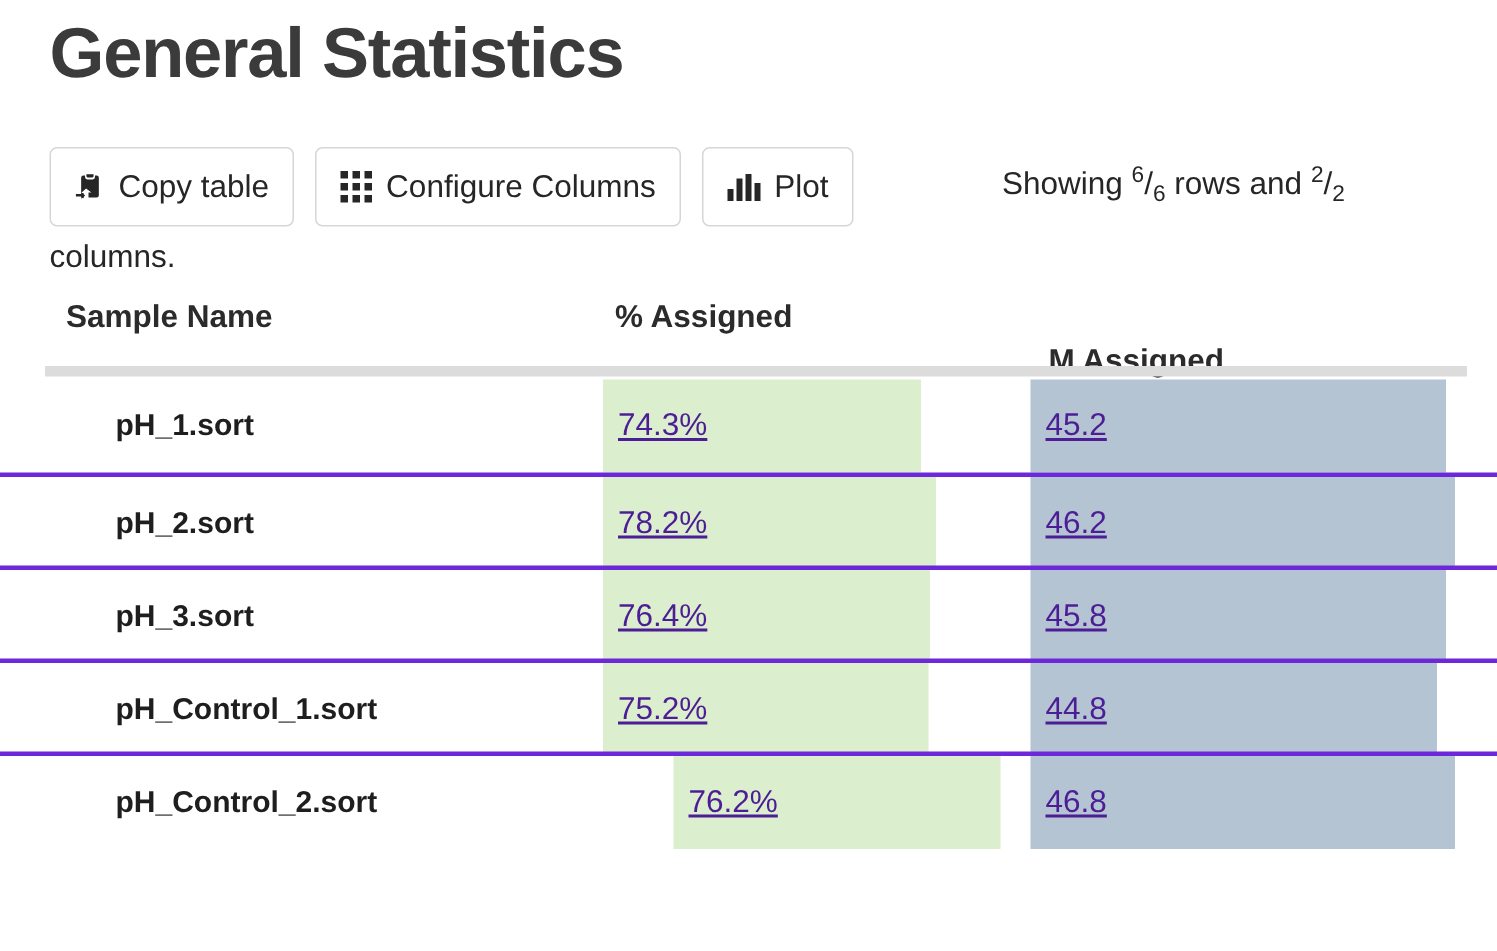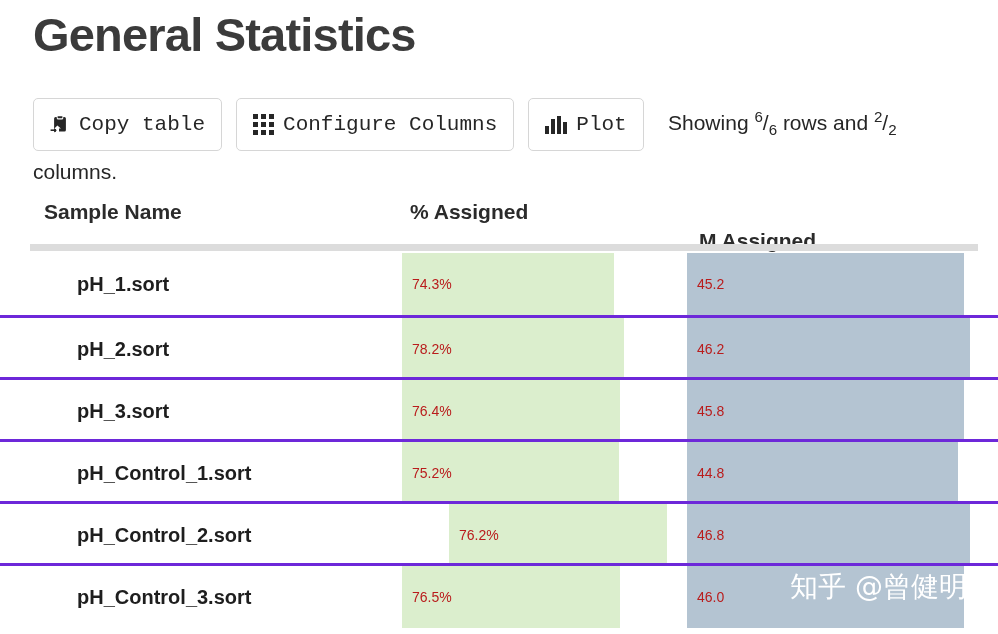--- a/index.html
+++ b/index.html
@@ -36,21 +36,21 @@
     height: 53px;
     padding: 0 16px;
     background: #ffffff;
     border: 1px solid #d6d6d6;
     border-radius: 5px;
     font-size: 21px;
     color: #262626;
     margin-right: 14px;
     cursor: pointer;
     white-space: nowrap;
-    font-family: Liberation Mono, monospace;
+    font-family: Liberation Sans, sans-serif;
   }
   .tb-icon { display: inline-flex; align-items: center; justify-content: center; }
 
   
   .grid-icon {
     display: grid;
     grid-template-columns: repeat(3, 5px);
     grid-template-rows: repeat(3, 5px);
     gap: 3px;
   }
@@ -122,23 +122,24 @@
   }
   .bar {
     position: absolute;
     top: 0;
     height: 62px;
     display: flex;
     align-items: center;
   }
   .bar span {
     padding-left: 10px;
-    font-size: 14px;
-    color: #b91c1c;
-    white-space: nowrap;
+    font-size: 21px;
+    color: #4c1d95;
+    white-space: nowrap;
+    text-decoration: underline;
   }
   .bar.green { background: #dbeecd; }
   .bar.blue  { background: #b4c4d2; }
 
   
   .watermark {
     position: absolute;
     left: 790px; top: 568px;
     font-size: 28px;
     color: #ffffff;
@@ -246,27 +247,18 @@
         </div>
         <div class="row">
           <div class="cell-name">pH_Control_2.sort</div>
           <div class="bar green" style="left: 402px; width: 218px; margin-left: 47px;">
             <span>76.2%</span>
           </div>
           <div class="bar blue" style="left: 687px; width: 283px;">
             <span>46.8</span>
           </div>
         </div>
-        <div class="row">
-          <div class="cell-name">pH_Control_3.sort</div>
-          <div class="bar green" style="left: 402px; width: 218px;">
-            <span>76.5%</span>
-          </div>
-          <div class="bar blue" style="left: 687px; width: 277px;">
-            <span>46.0</span>
-          </div>
-        </div>
       </div>
   </div>
 
   <div class="watermark">知乎 @曾健明</div>
 
 </div>
 
 </body></html>

